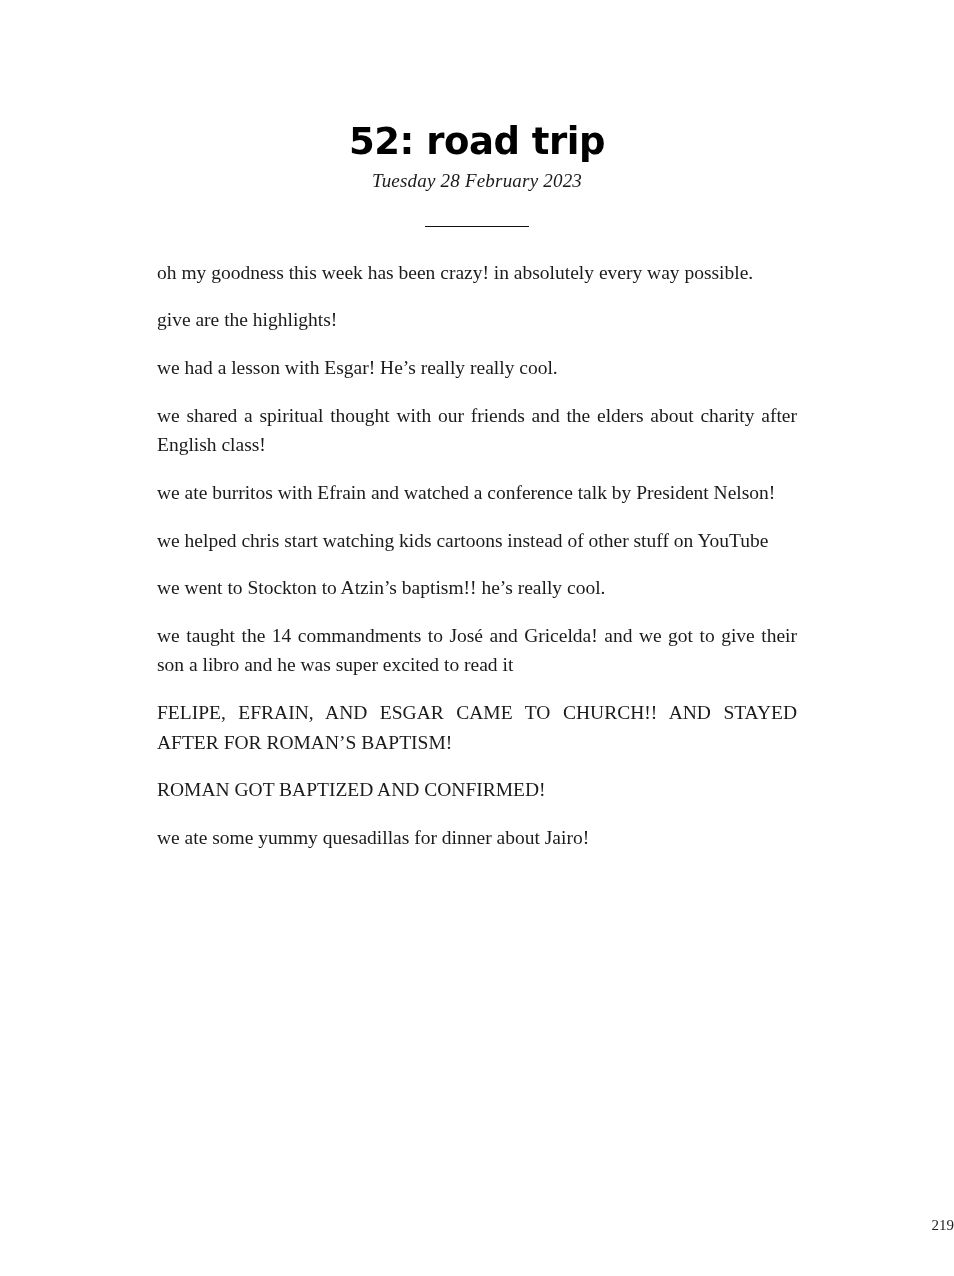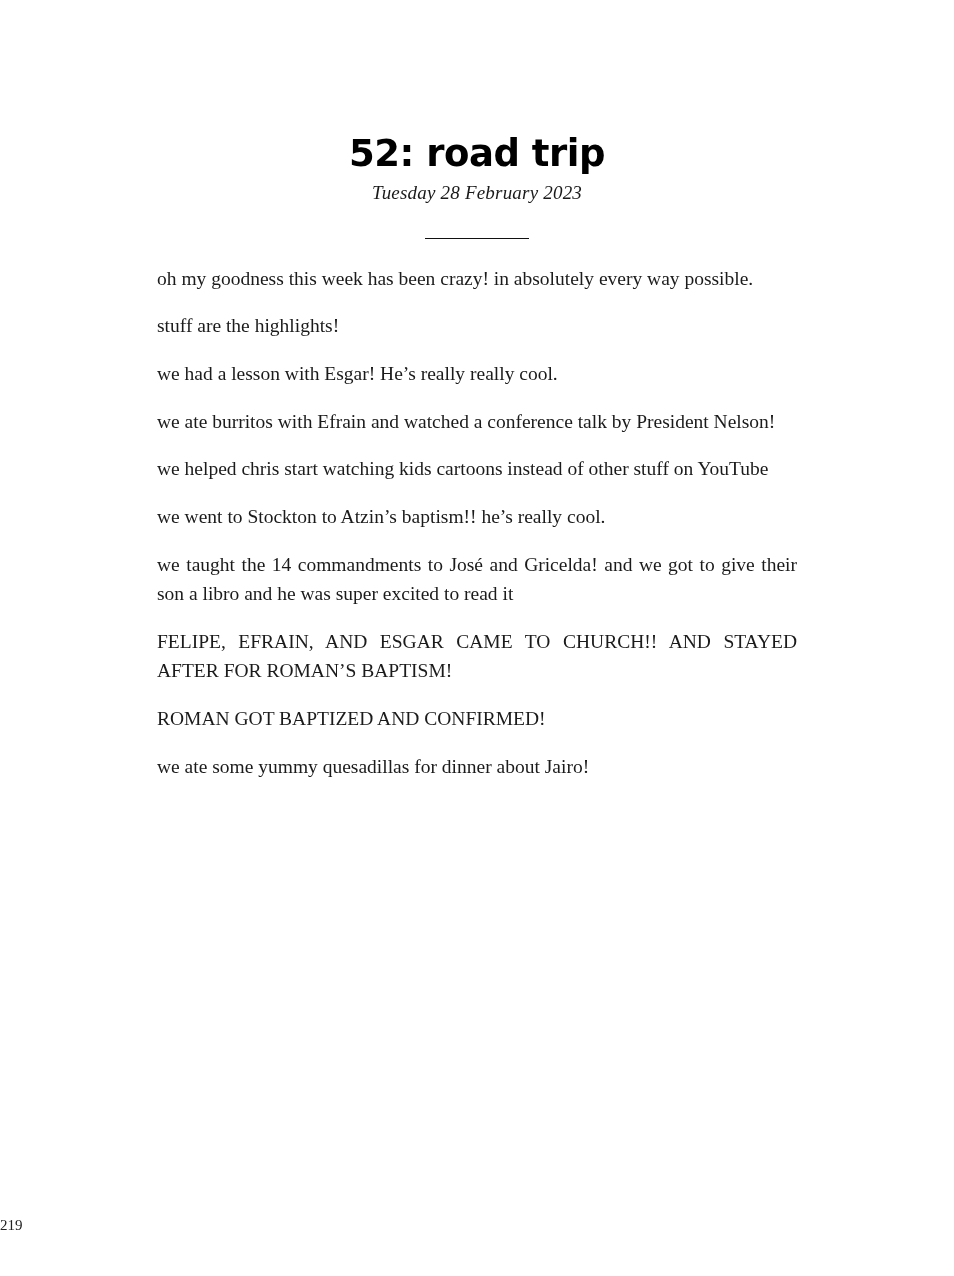--- a/index.html
+++ b/index.html
@@ -12,21 +12,21 @@
     height: 1276px;
     font-family: "Liberation Serif", serif;
     color: #1a1a1a;
     position: relative;
     overflow: hidden;
   }
   .page {
     width: 954px;
     height: 1276px;
     box-sizing: border-box;
-    padding: 17px;
+    padding: 5px;
     position: relative;
   }
   .chapter-title {
     text-align: center;
     font-family: "DejaVu Sans", sans-serif;
     font-weight: bold;
     font-size: 37px;
     letter-spacing: -0.5px;
     margin: 0;
     padding-top: 118px;
@@ -48,63 +48,64 @@
     height: 14px;
   }
   .divider {
     display: inline-block;
     width: 104px;
     border-bottom: 1.6px solid #111;
     height: 1px;
     vertical-align: middle;
   }
   .body-text {
-    margin: 0 auto;
+    margin: 6px auto;
     width: 640px;
     padding-top: 22px;
   }
   .body-text p {
     font-size: 19.5px;
     line-height: 1.52;
     text-align: justify;
     margin: 0 0 18px 0;
     color: #1b1b1b;
     hyphens: none;
   }
   .body-text p:last-child {
     margin-bottom: 0;
   }
   .page-number {
     position: absolute;
     bottom: 42px;
     left: 0;
     width: 954px;
-    text-align: left;
+    text-align: right;
     font-size: 15px;
     font-family: "Liberation Serif", serif;
     color: #222;
   }
 </style>
 </head>
 <body>
 
 <div class="page">
 
   <h1 class="chapter-title">52: road trip</h1>
 
   <div class="chapter-date">Tuesday 28 February 2023</div>
 
   <div class="divider-wrap">
     <span class="divider"></span>
   </div>
 
   <div class="body-text">
     <p>oh my goodness this week has been crazy! in absolutely every way possible.</p>
-    <p>stuff are the highlights!</p>
+    <p>give are the highlights!</p>
     <p>we had a lesson with Esgar! He’s really really cool.</p>
+    <p>we shared a spiritual thought with our friends and the elders about charity after English class!</p>
     <p>we ate burritos with Efrain and watched a conference talk by President Nelson!</p>
     <p>we helped chris start watching kids cartoons instead of other stuff on YouTube</p>
     <p>we went to Stockton to Atzin’s baptism!! he’s really cool.</p>
     <p>we taught the 14 commandments to José and Gricelda! and we got to give their son a libro and he was super excited to read it</p>
     <p>FELIPE, EFRAIN, AND ESGAR CAME TO CHURCH!! AND STAYED AFTER FOR ROMAN’S BAPTISM!</p>
     <p>ROMAN GOT BAPTIZED AND CONFIRMED!</p>
     <p>we ate some yummy quesadillas for dinner about Jairo!</p>
   </div>
 
   <div class="page-number">219</div>

